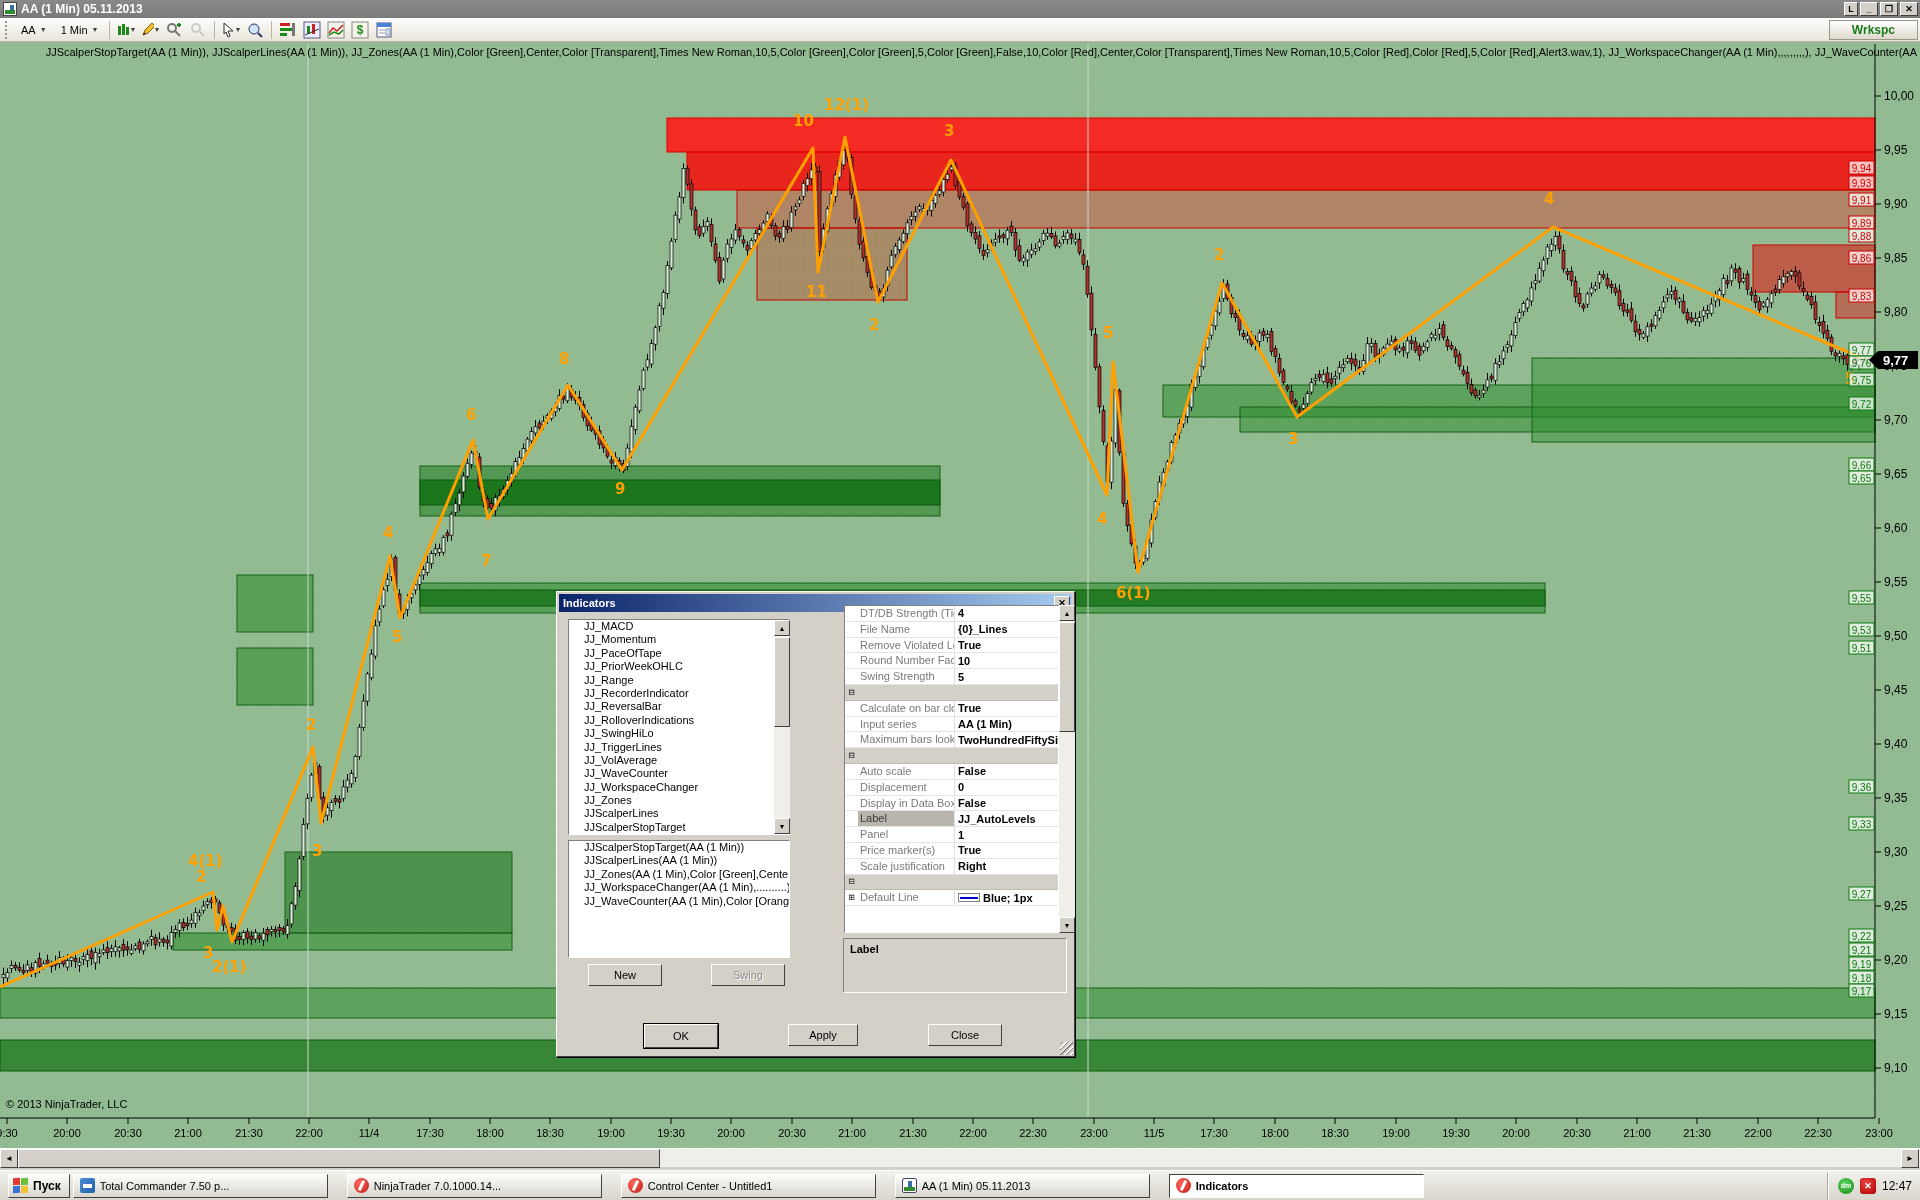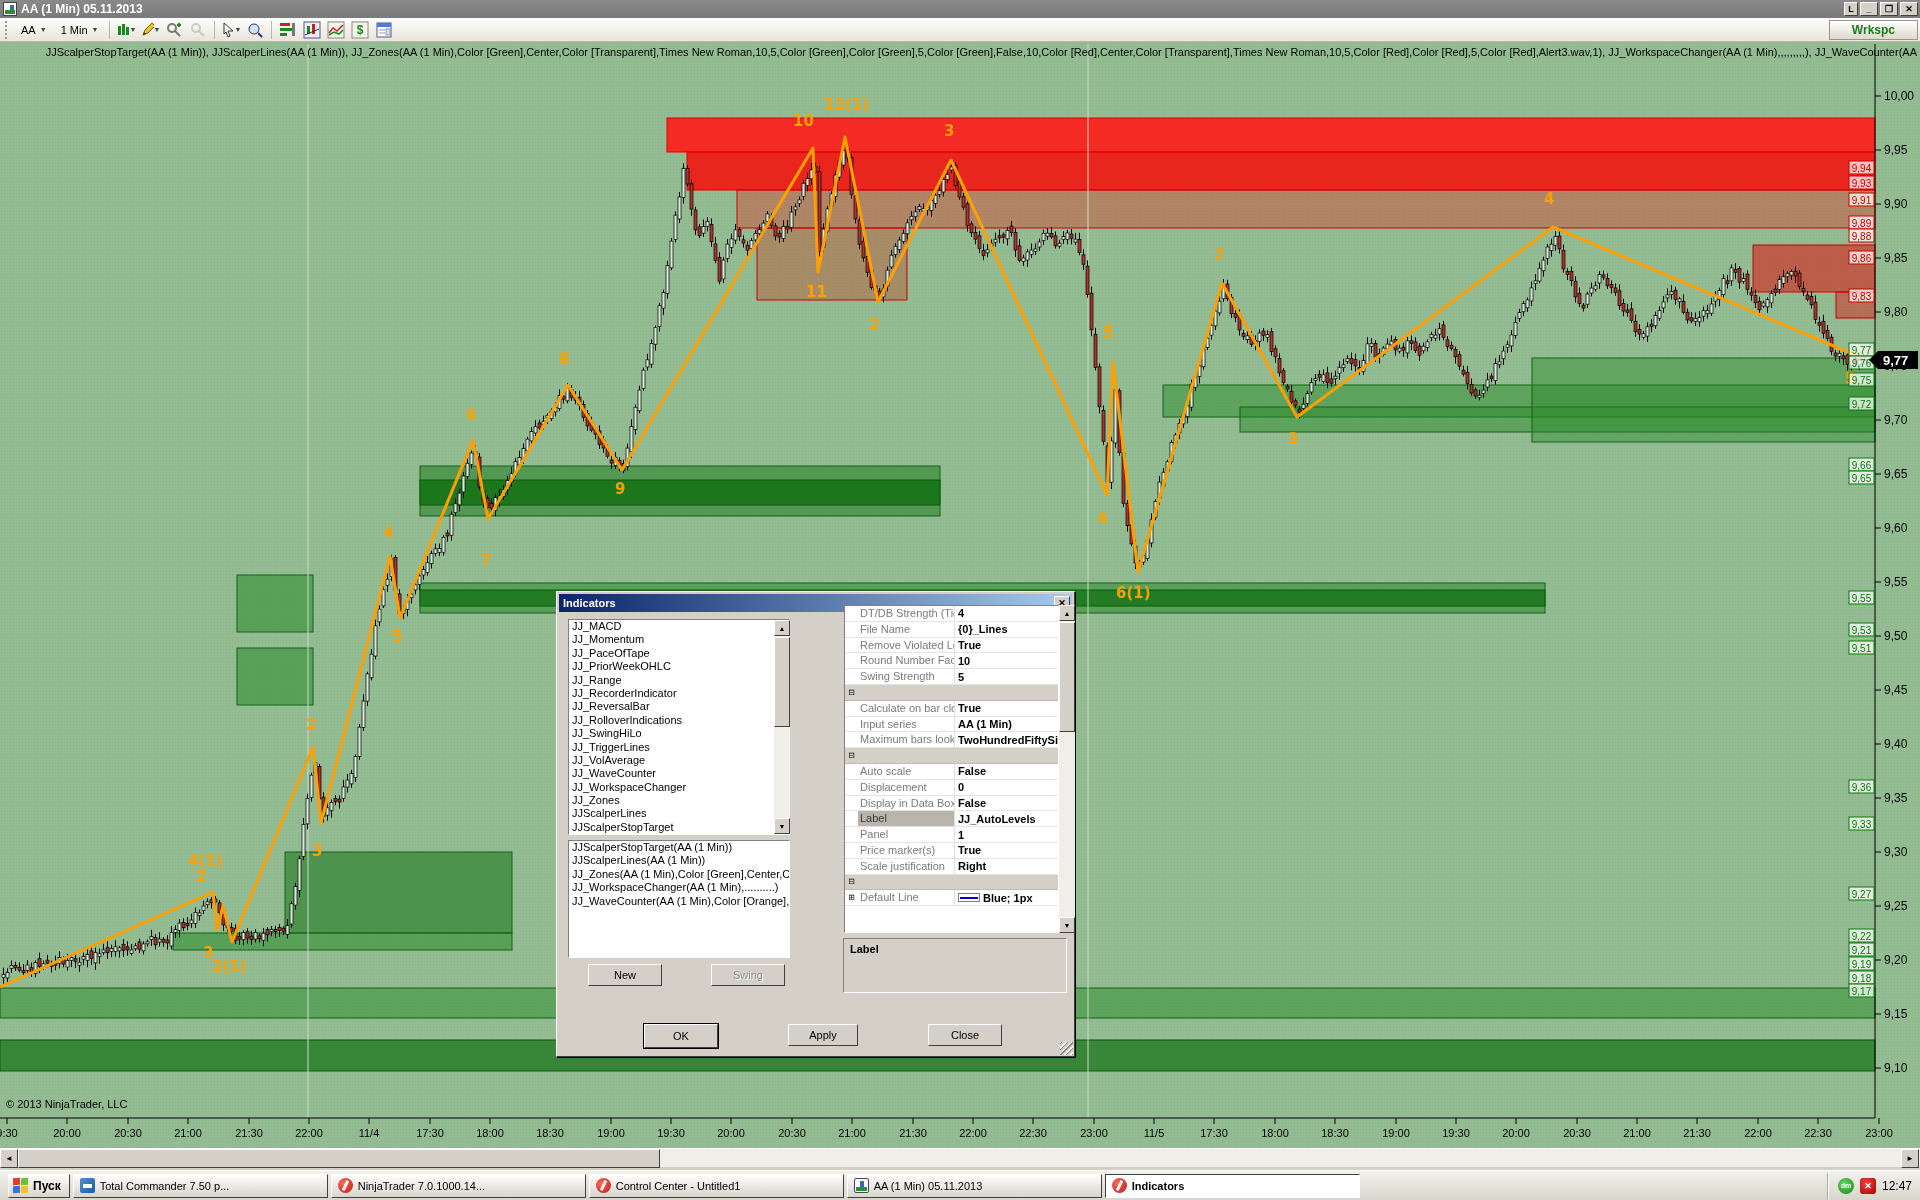--- a/index.html
+++ b/index.html
@@ -48,21 +48,21 @@
   
   .dialog { position:absolute; left:556px; top:591px; width:519px; height:466px; background:#d4d0c8;
     border:1px solid; border-color:#fff #404040 #404040 #fff; box-shadow:1px 1px 0 #000; font-size:11px; }
   .dlg-title { position:absolute; left:2px; top:2px; right:2px; height:18px;
     background:linear-gradient(to right,#0a246a,#a6caf0); color:#fff; font-weight:bold;
     display:flex; align-items:center; padding-left:4px; }
   .dlg-close { position:absolute; right:2px; top:2px; width:16px; height:14px; background:#d4d0c8;
     border:1px solid; border-color:#fff #404040 #404040 #fff; color:#000; font-size:9px; font-weight:bold;
     display:flex; align-items:center; justify-content:center; }
   .listbox { position:absolute; background:#fff; border:1px solid; border-color:#808080 #fff #fff #808080; overflow:hidden; }
-  .lb-item { height:13.4px; line-height:13.4px; padding-left:3px; white-space:nowrap; color:#000; }
+  .lb-item { height:13.4px; line-height:13.4px; padding-left:15px; white-space:nowrap; color:#000; }
   .vscroll { position:absolute; width:16px; background:#efeee8; }
   .vs-btn { position:absolute; left:0; width:16px; height:16px; background:#d4d0c8; border:1px solid; border-color:#fff #404040 #404040 #fff;
     font-size:7px; display:flex; align-items:center; justify-content:center; color:#000; }
   .vs-thumb { position:absolute; left:0; width:16px; background:#d4d0c8; border:1px solid; border-color:#fff #404040 #404040 #fff; }
   .btn { position:absolute; background:#d4d0c8; border:1px solid; border-color:#fff #404040 #404040 #fff;
     display:flex; align-items:center; justify-content:center; font-size:11px; color:#000; }
   .btn.default { outline:1px solid #000; }
   .btn.disabled { color:#8a8a8a; text-shadow:1px 1px 0 #fff; }
   
   .propgrid { position:absolute; left:287px; top:13px; width:215px; height:328px; background:#fff;
@@ -1527,21 +1527,21 @@
   <div class="taskbar">
     <div class="start-btn">
       <span class="flag">
           <i></i>
           <i></i>
           <i></i>
           <i></i>
         </span>
       <span>Пуск</span>
     </div>
-    <div id="task-buttons" style="display:flex; align-items:center;">
+    <div id="task-buttons" style="display:flex; align-items:center;gap:16px;">
         <div class="task-btn">
           <span class="task-icon tc"></span>
           <span>Total Commander 7.50 p...</span>
         </div>
         <div class="task-btn">
           <span class="task-icon nt"></span>
           <span>NinjaTrader 7.0.1000.14...</span>
         </div>
         <div class="task-btn">
           <span class="task-icon nt"></span>

